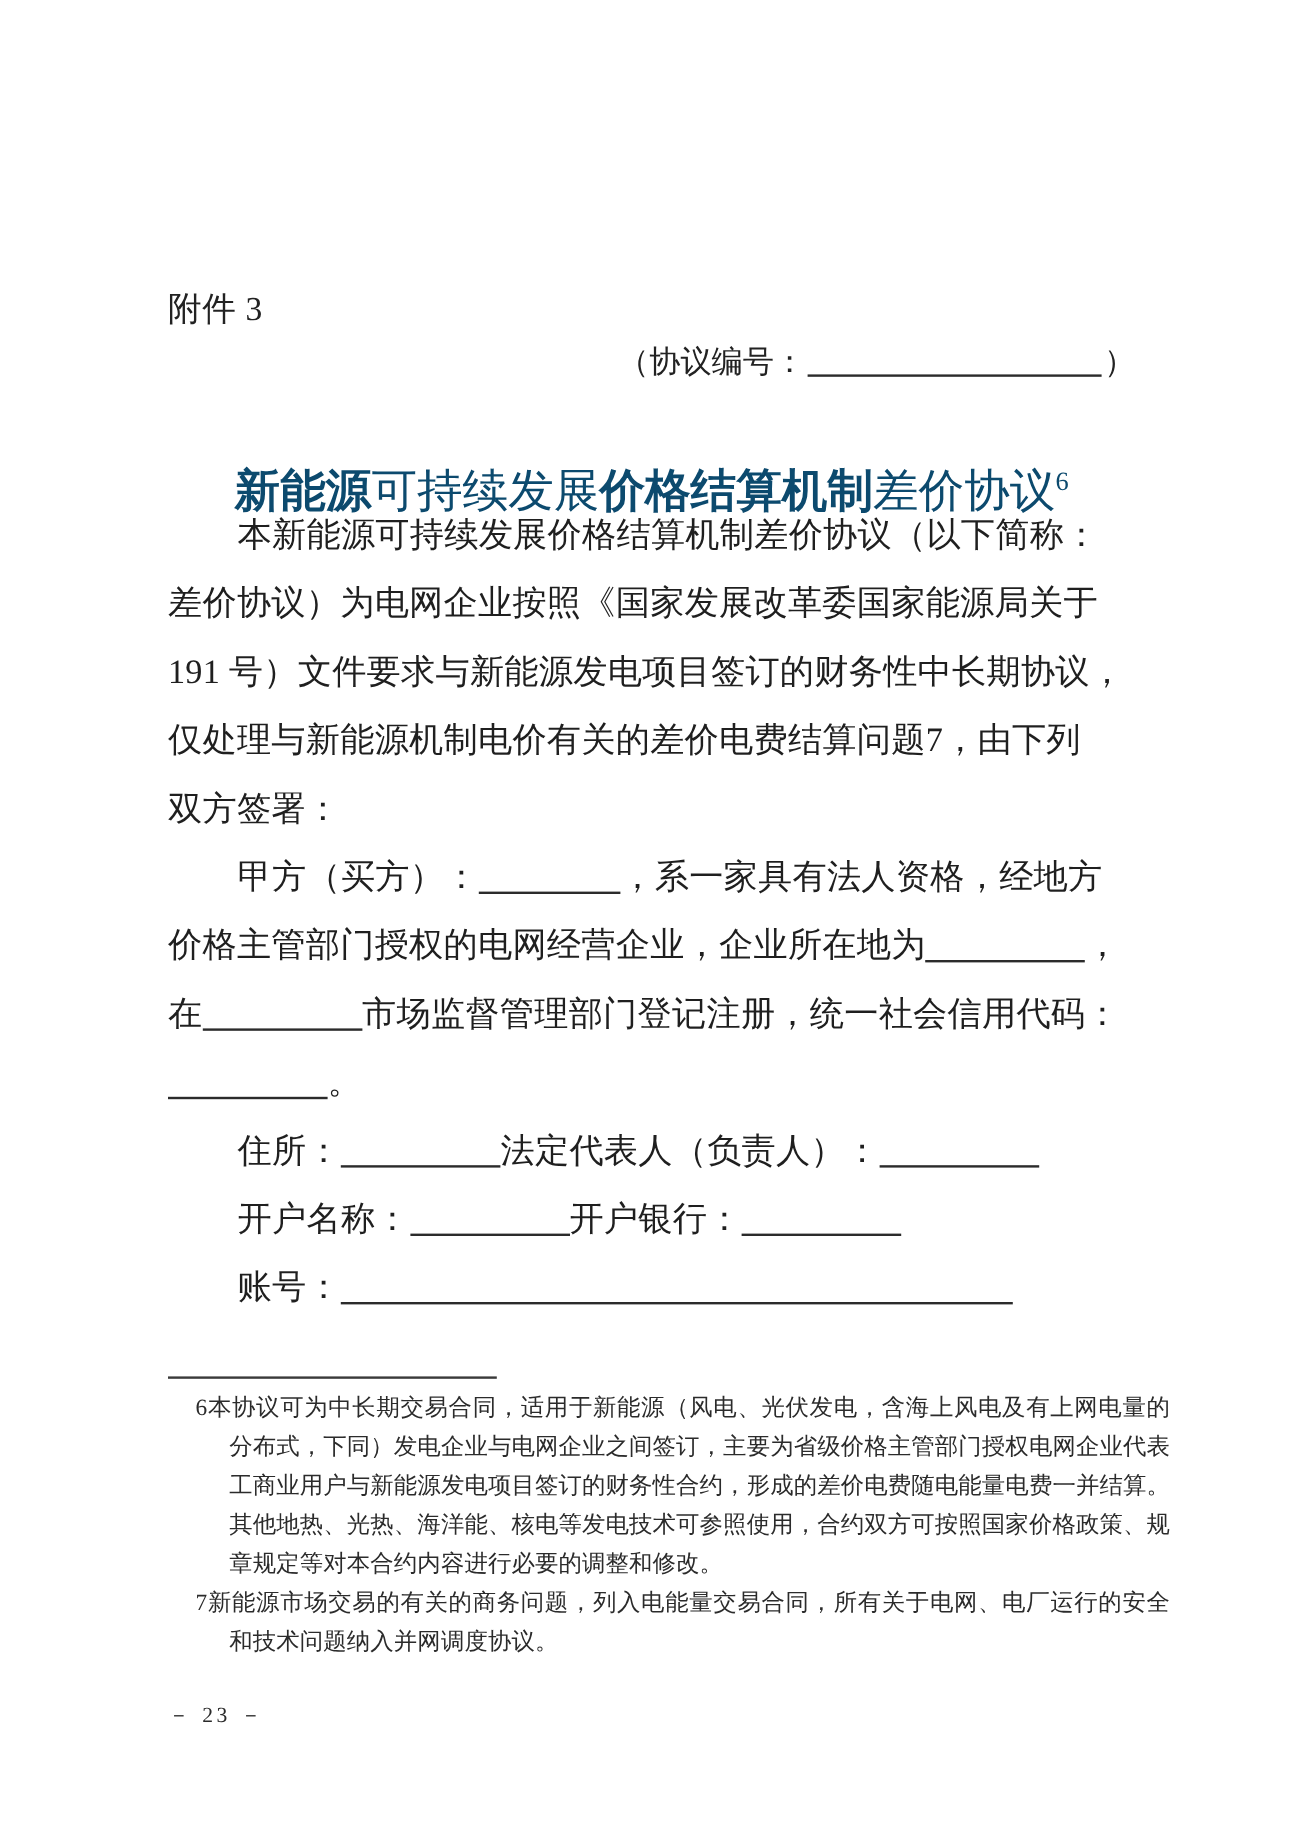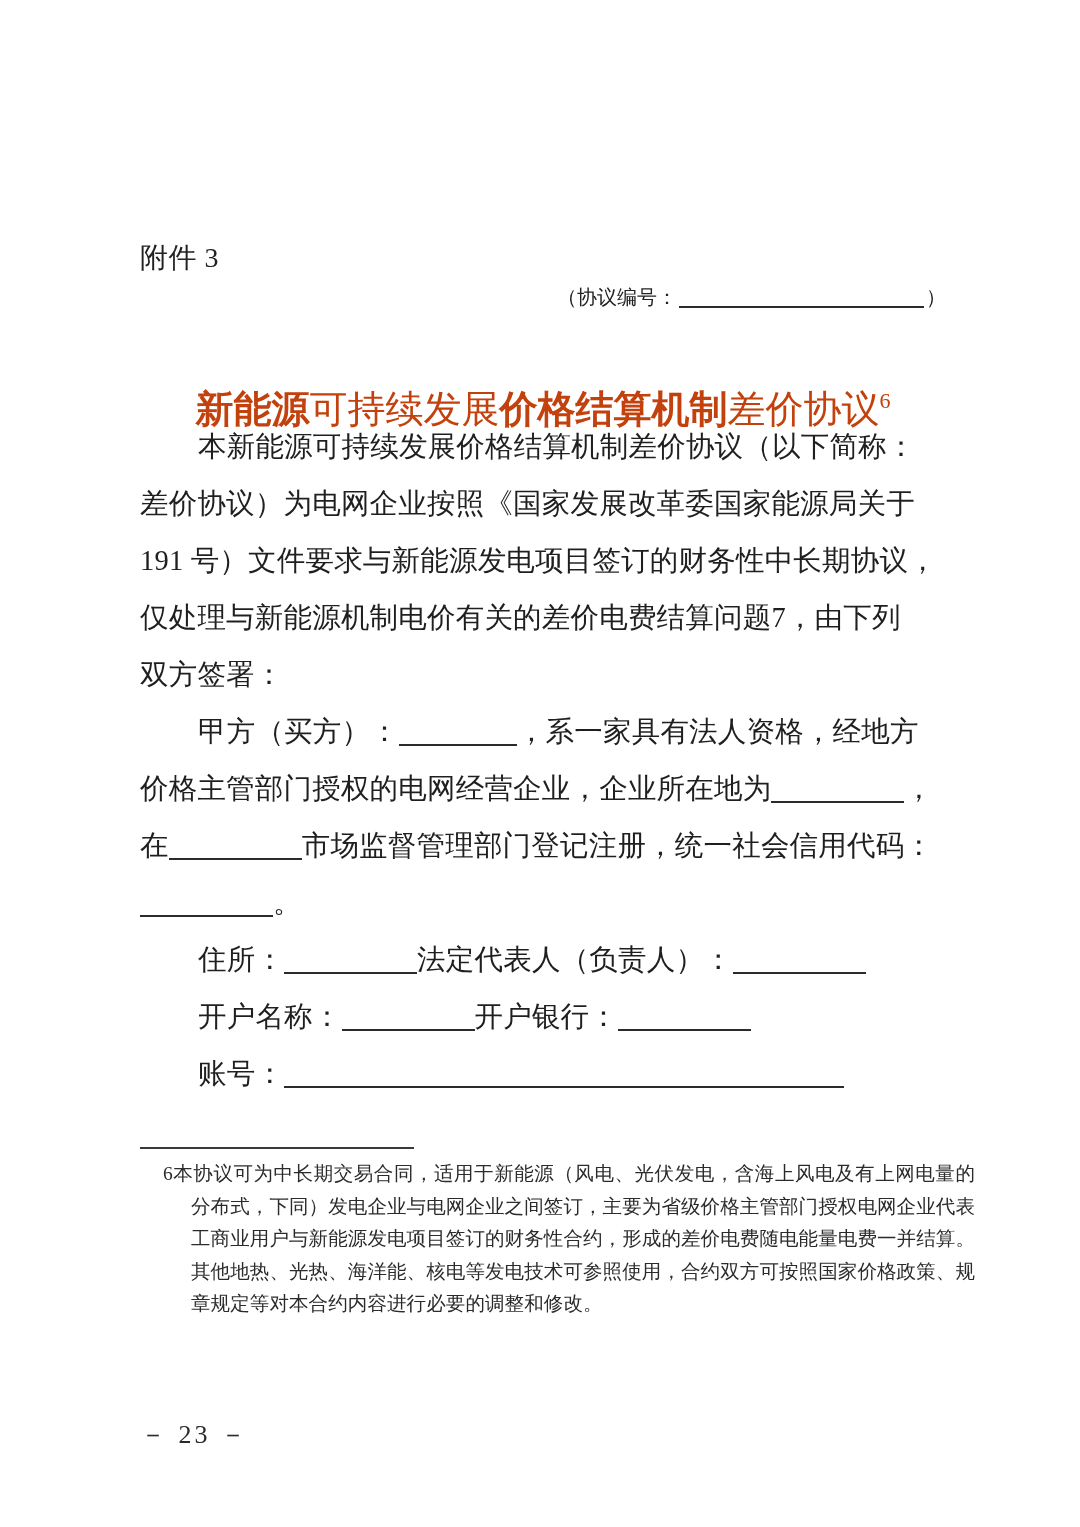--- a/index.html
+++ b/index.html
@@ -34,21 +34,21 @@
     white-space: pre;
     margin-top: 48px;
   }
 
   
   .agreement-no-row {
     position: absolute;
     left: 140px;
     top: 284px;
     width: 806px;
-    font-size: 20px;
+    font-size: 26px;
     text-align: right;
     color: #222;
     white-space: nowrap;
   }
   .agreement-no-row .blank-rule {
     display: inline-block;
     width: 245px;
     border-bottom: 2px solid #2b2b2b;
     vertical-align: -4px;
     margin: 0 2px;
@@ -56,21 +56,21 @@
 
   
   .doc-title {
     position: absolute;
     left: 140px;
     top: 352px;
     width: 806px;
     text-align: center;
     font-size: 38px;
     line-height: 48px;
-    color: #c2410c;
+    color: #0c4a6e;
     white-space: nowrap;
   }
   .doc-title .t-strong { font-weight: 700; }
   .doc-title .t-regular { font-weight: 400; }
   .doc-title .t-sup {
     font-size: 22px;
     vertical-align: super;
     font-weight: 400;
   }
 
@@ -127,21 +127,21 @@
     padding-left: 28px;
     text-indent: -28px;
     letter-spacing: 0.1px;
   }
 
   
   .page-number {
     position: absolute;
     left: 140px;
     top: 1417px;
-    font-size: 26px;
+    font-size: 18px;
     color: #2a2a2a;
     letter-spacing: 3px;
     white-space: pre;
   }
 </style>
 </head>
 <body>
 
 <div class="page">
 
@@ -176,17 +176,18 @@
     <div class="body-line indent"><span>开户名称：</span><span class="ul ul-4"></span><span>开户银行：</span><span class="ul ul-4"></span></div>
 
     <div class="body-line indent"><span>账号：</span><span class="ul ul-long"></span></div>
 
   </div>
 
   <div class="footnote-rule"></div>
 
   <div class="footnotes">
     <div class="footnote">6本协议可为中长期交易合同，适用于新能源（风电、光伏发电，含海上风电及有上网电量的分布式，下同）发电企业与电网企业之间签订，主要为省级价格主管部门授权电网企业代表工商业用户与新能源发电项目签订的财务性合约，形成的差价电费随电能量电费一并结算。其他地热、光热、海洋能、核电等发电技术可参照使用，合约双方可按照国家价格政策、规章规定等对本合约内容进行必要的调整和修改。</div>
+    <div class="footnote">7新能源市场交易的有关的商务问题，列入电能量交易合同，所有关于电网、电厂运行的安全和技术问题纳入并网调度协议。</div>
   </div>
 
   <div class="page-number">－ 23 －</div>
 
 </div>
 
 </body></html>

